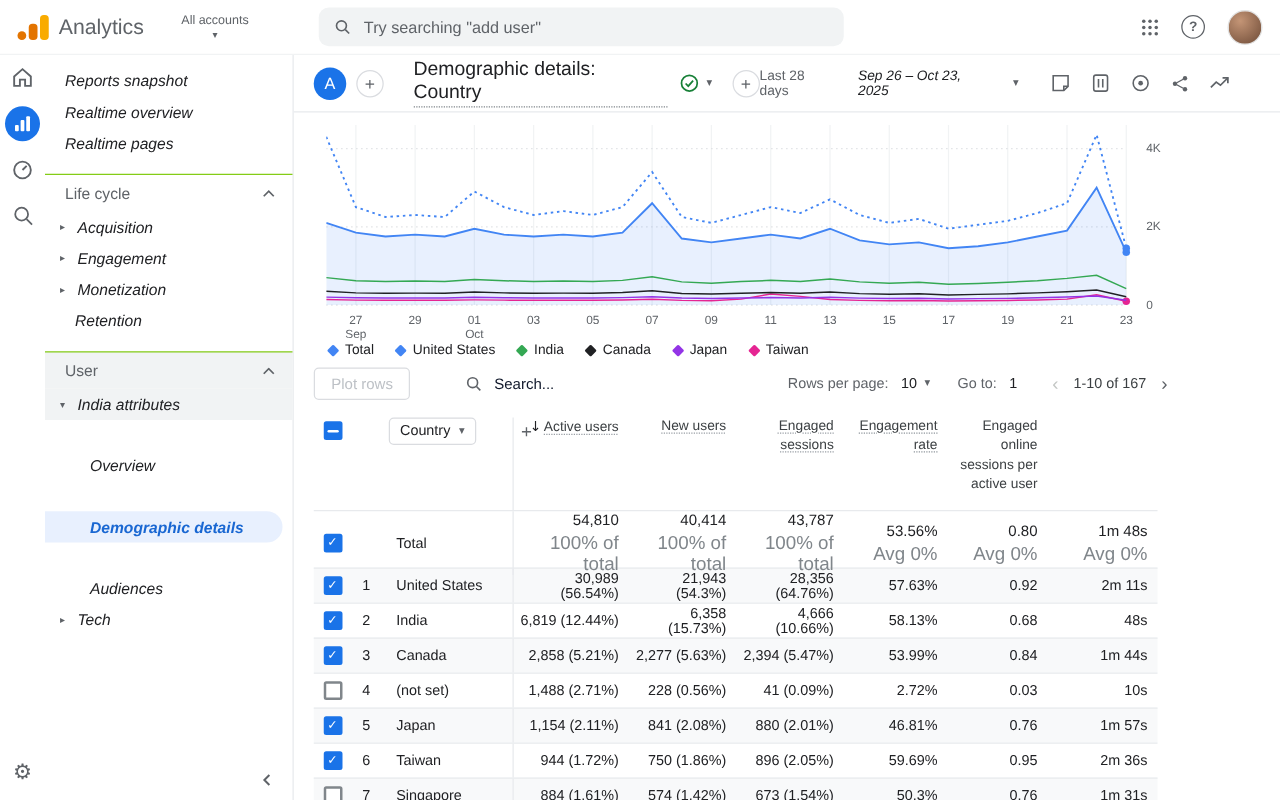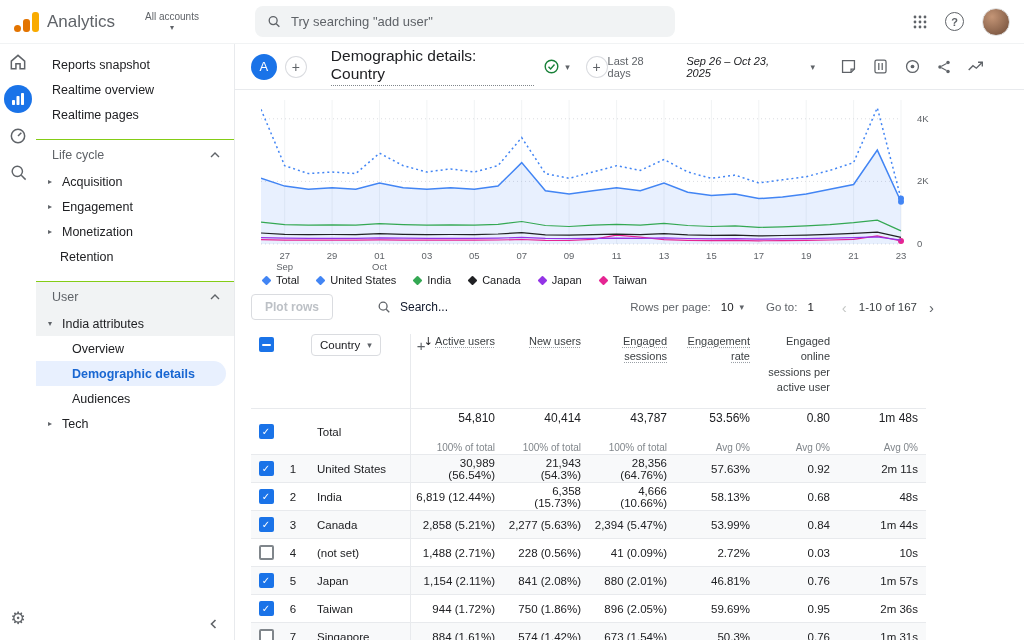--- a/index.html
+++ b/index.html
@@ -30,24 +30,24 @@
   
   .shell { display:flex; height:596px; }
 
   .rail { width:36px; display:flex; flex-direction:column; align-items:center; padding-top:5px; gap:10px; }
   .rail-btn { width:26px; height:26px; display:flex; align-items:center; justify-content:center; cursor:pointer; }
   .rail-btn.selected { width:28px; height:28px; border-radius:50%; background:#1a73e8; }
   .rail .spacer { flex:1; }
   .rail-gear { font-family:"DejaVu Sans",sans-serif; font-size:17px; color:#5f6368; margin-bottom:12px; cursor:pointer; }
 
   .sidenav { width:198px; padding-top:8px; font-size:12.5px; position:relative; }
-  .nav-item { height:25px; display:flex; align-items:center; padding-left:16px; gap:5px; cursor:pointer; color:#202124; }
+  .nav-item { height:25px; display:flex; align-items:center; padding-left:16px; gap:5px; cursor:pointer; color:#202124;font-style:italic; }
   .nav-item .arrow { font-family:"DejaVu Sans",sans-serif; font-size:8px; color:#5f6368; width:9px; }
   .nav-item.has-arrow { padding-left:12px; }
-  .nav-item.child { padding-left:36px; }
+  .nav-item.child { padding-left:36px;margin-top:24px; }
   .nav-item.selected { background:#e8f0fe; color:#1967d2; font-weight:bold; border-radius:0 16px 16px 0; margin-right:8px; }
   .nav-item.grey { background:#f1f3f4; }
   .nav-section { margin-top:12px; border-top:1px solid #84cc16; padding:8px 14px 7px 16px;
     display:flex; align-items:center; justify-content:space-between; color:#5f6368; cursor:pointer; }
   .nav-section.grey { background:#f1f3f4; }
   .collapse-nav { position:absolute; bottom:10px; right:14px; cursor:pointer; }
 
   
   .main { flex:1; border-left:1px solid #e8eaed; overflow:hidden; display:flex; flex-direction:column; }
 
@@ -66,21 +66,21 @@
 
   
   .chart-area { padding:4px 0 0 26px; flex:none; }
   .legend { display:flex; gap:18px; align-items:center; font-size:11px; color:#202124; margin:0 0 2px 2px; }
   .lg-item { display:flex; align-items:center; gap:6px; cursor:pointer; }
   .lg-marker { width:7px; height:7px; transform:rotate(45deg); border-radius:1px; display:inline-block; }
 
   
   .controls { height:38px; display:flex; align-items:center; padding:0 84px 0 16px; flex:none; }
   .plot-rows { border:1px solid #dadce0; border-radius:4px; background:#fff; color:#bdc1c6;
-    font-size:12px; padding:5px 13px; cursor:pointer;font-weight:bold; }
+    font-size:12px; padding:5px 13px; cursor:pointer; }
   .tbl-search { display:flex; align-items:center; gap:9px; margin-left:44px; color:#0f172a; font-size:12px; cursor:text; }
   .controls-right { margin-left:auto; display:flex; align-items:center; color:#5f6368; font-size:11.5px; gap:6px; }
   .ctl-val { color:#202124; margin-left:4px; }
   .pg-chev { font-size:15px; padding:0 6px; cursor:pointer; color:#5f6368; }
   .pg-chev.disabled { color:#c4c7c5; }
   .pg-range { color:#3c4043; }
   .gap-l { margin-left:16px; }
 
   
   .tbl { margin-left:16px; width:675px; font-size:11.5px; flex:none; }
@@ -97,21 +97,21 @@
   .dim-chip { border:1px solid #dadce0; border-radius:4px; padding:4px 8px; display:flex; gap:7px;
     align-items:center; font-size:11.5px; cursor:pointer; background:#fff; }
   .add-dim { color:#5f6368; font-size:15px; margin-top:3px; cursor:pointer; }
 
   .trow { align-items:center; border-top:1px solid #e8eaed; height:28px; }
   .trow.alt { background:#f8f9fa; }
   .trow.total-row { height:46px; }
   .metric { text-align:right; padding-right:8px; display:flex; flex-direction:column;
     justify-content:center; align-items:flex-end; height:100%; color:#202124; }
   .total-row .mval { font-size:12px; }
-  .msub { font-size:10px; color:#80868b; margin-top:17px;text-align:right; }
+  .msub { font-size:15px; color:#80868b; margin-top:3px;text-align:right; }
   .country-name { color:#202124; }
 
   .cb { width:15px; height:15px; border:2px solid #80868b; border-radius:2px; background:#fff;
     display:flex; align-items:center; justify-content:center; cursor:pointer; }
   .cb.checked, .cb.indeterminate { background:#1a73e8; border-color:#1a73e8; }
   .cb.checked::after { content:"✓"; color:#fff; font-size:10px; font-weight:bold; font-family:"DejaVu Sans",sans-serif; }
   .cb.indeterminate::after { content:""; width:9px; height:2px; background:#fff; border-radius:1px; display:block; }
 
   svg { display:block; }
   svg text { font-family:"Liberation Sans","DejaVu Sans",sans-serif; }

